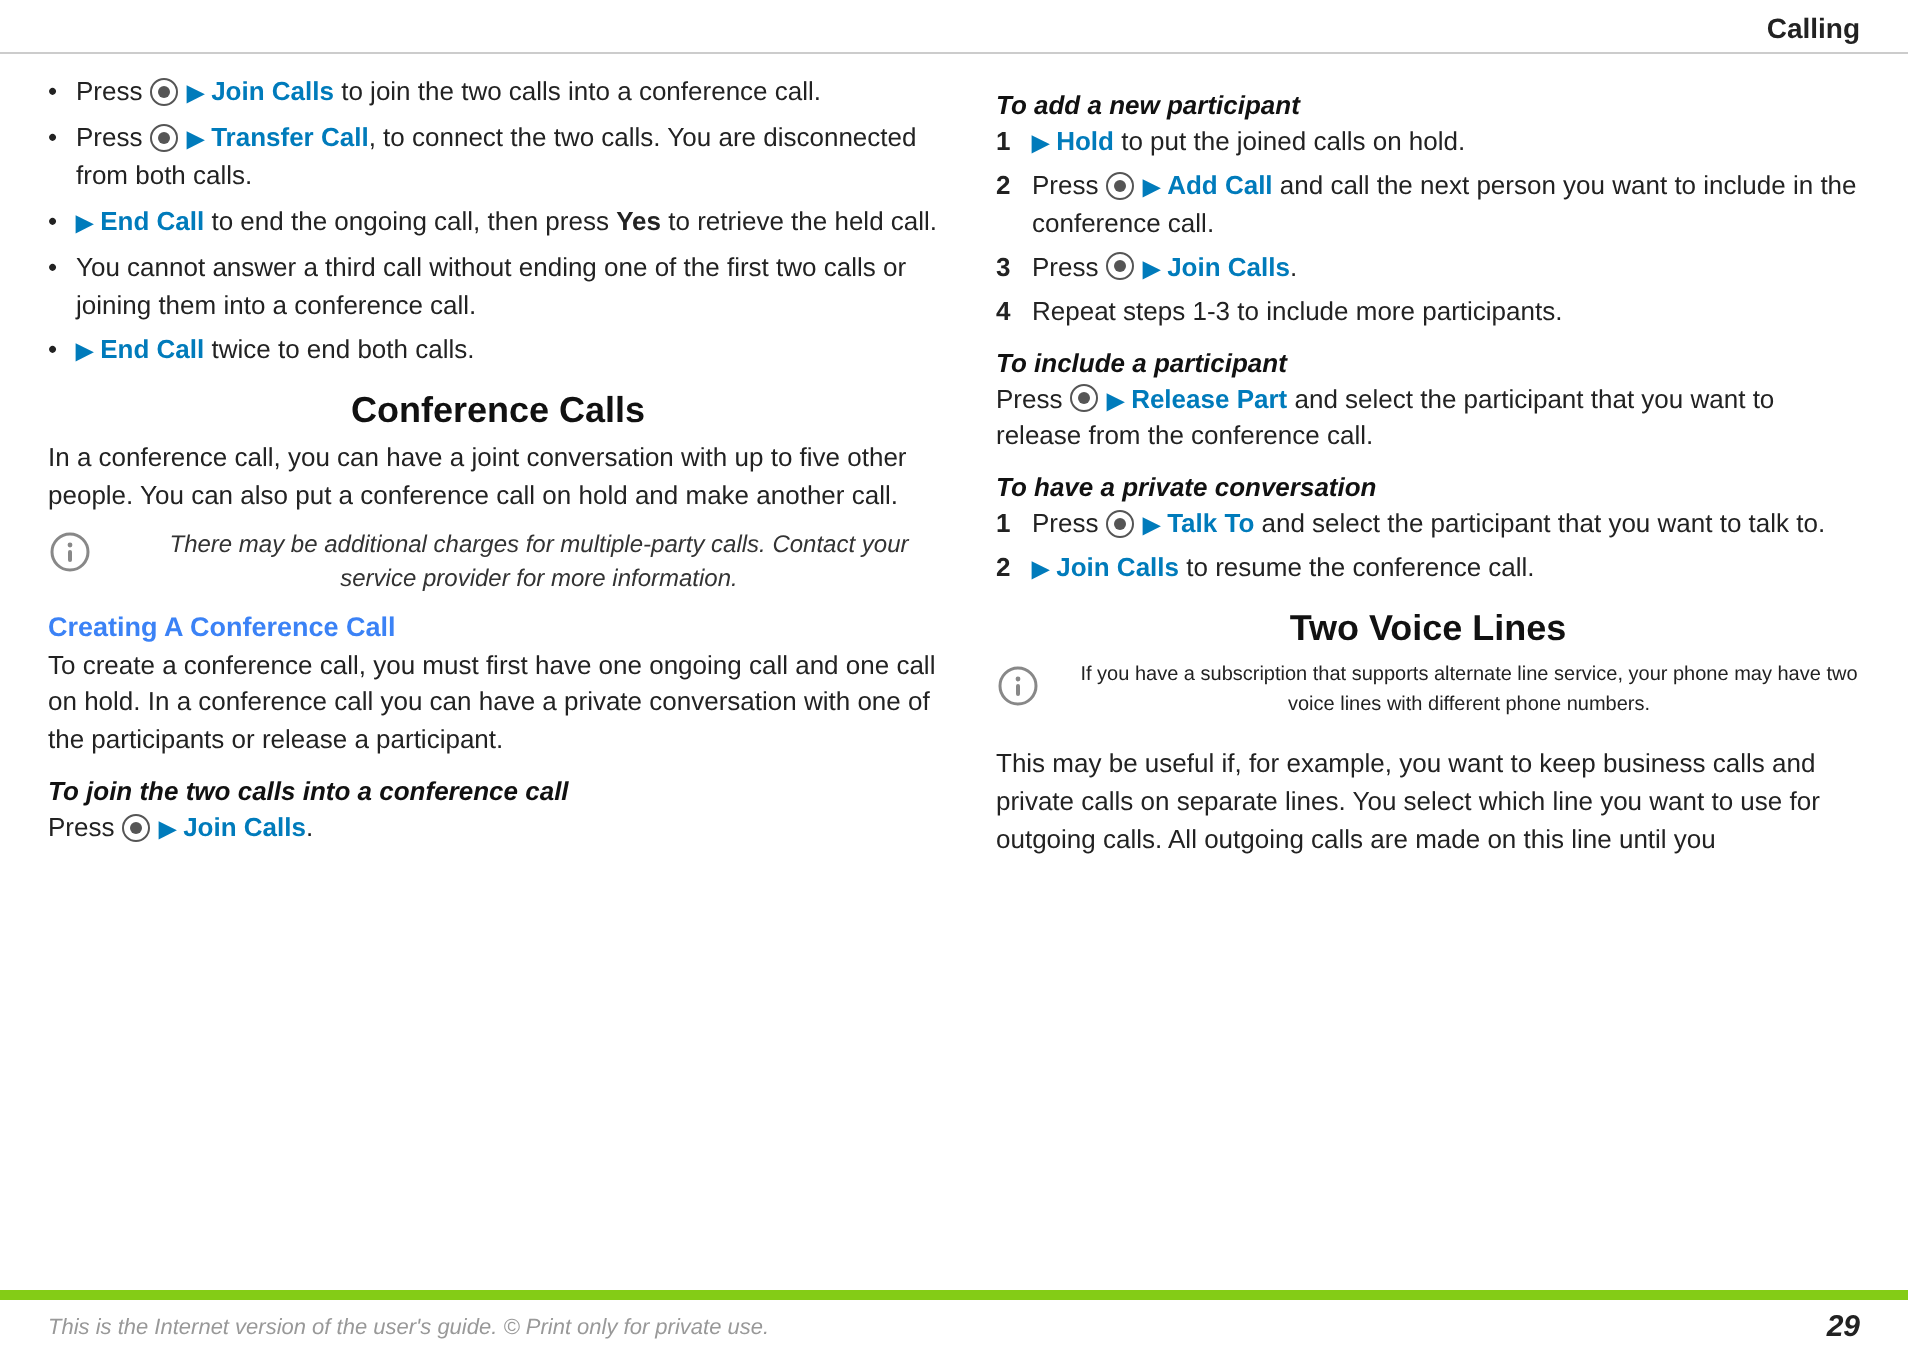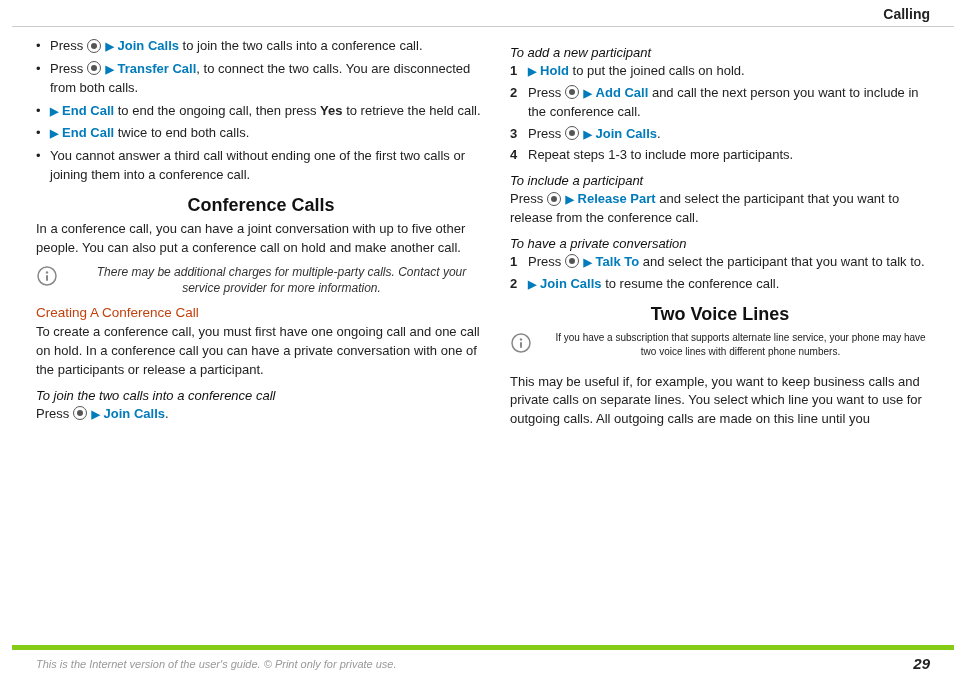--- a/index.html
+++ b/index.html
@@ -12,21 +12,20 @@
       color: #222;
       overflow: hidden;
       position: relative;
     }
     .page-container {
       width: 954px;
       height: 677px;
       position: relative;
       display: flex;
       flex-direction: column;
-      padding-left: 12px;
     }
     .top-bar {
       display: flex;
       justify-content: flex-end;
       padding: 6px 24px 4px 24px;
       border-bottom: 1px solid #ccc;
     }
     .top-bar-title {
       font-size: 14px;
       font-weight: bold;
@@ -65,27 +64,27 @@
     }
     .section-heading {
       font-size: 18px;
       font-weight: bold;
       margin: 10px 0 4px 0;
       color: #111;
       text-align: center;
     }
     .sub-heading {
       font-size: 13.5px;
-      font-weight: normal;
+      font-weight: bold;
       margin: 8px 0 3px 0;
-      color: #c2410c;
+      color: #3b82f6;
     }
     .italic-heading {
       font-style: italic;
-      font-weight: normal;
+      font-weight: bold;
       font-size: 13px;
       margin: 8px 0 2px 0;
       color: #111;
     }
     .body-text {
       font-size: 13px;
       line-height: 1.45;
       margin-bottom: 5px;
     }
     .note-block {
@@ -190,24 +189,24 @@
         <li>
           Press <span class="circle-btn"><span class="circle-btn-inner"></span></span> <span class="arrow">▶</span> <span class="highlight">Join Calls</span> to join the two calls into a conference call.
         </li>
         <li>
           Press <span class="circle-btn"><span class="circle-btn-inner"></span></span> <span class="arrow">▶</span> <span class="highlight">Transfer Call</span>, to connect the two calls. You are disconnected from both calls.
         </li>
         <li>
           <span class="arrow">▶</span> <span class="highlight">End Call</span> to end the ongoing call, then press <strong>Yes</strong> to retrieve the held call.
         </li>
         <li>
+          You cannot answer a third call without ending one of the first two calls or joining them into a conference call.
+        </li>
+        <li>
           <span class="arrow">▶</span> <span class="highlight">End Call</span> twice to end both calls.
-        </li>
-        <li>
-          You cannot answer a third call without ending one of the first two calls or joining them into a conference call.
         </li>
       </ul>
 
       <div class="section-heading">Conference Calls</div>
       <p class="body-text">In a conference call, you can have a joint conversation with up to five other people. You can also put a conference call on hold and make another call.</p>
 
       <div class="note-block">
         <svg class="note-icon" viewBox="0 0 22 22" fill="none">
           <circle cx="11" cy="11" r="9" stroke="#888" stroke-width="1.5" fill="none"></circle>
           <circle cx="11" cy="7.5" r="1.2" fill="#888"></circle>

